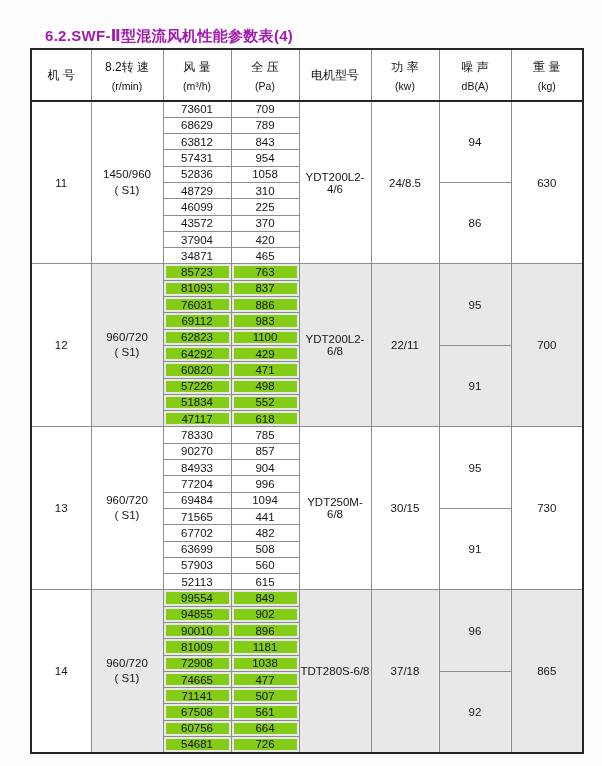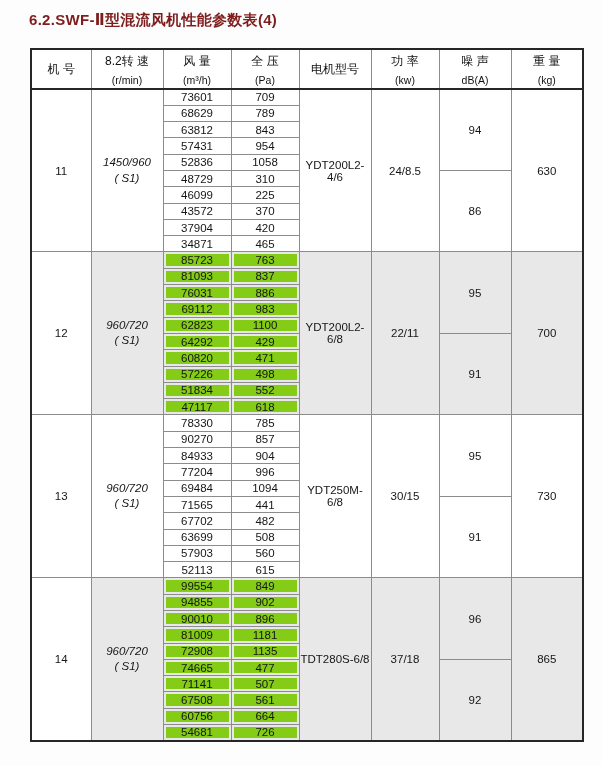--- a/index.html
+++ b/index.html
@@ -5,48 +5,48 @@
   html, body { margin: 0; padding: 0; }
   body {
     width: 602px; height: 766px;
     background: #fdfdfd;
     font-family: "Liberation Sans", "DejaVu Sans", sans-serif;
     position: relative;
     color: #151515;
   }
   .title {
     position: absolute; left: 29px; top: 11px;
-    font-size: 15px; font-weight: 600; color: #7f1d1d;
-    letter-spacing: 0.3px; margin: 0;
+    font-size: 15px; font-weight: 600; color: #a21caf;
+    letter-spacing: 0.3px; margin: 16px;
     white-space: nowrap;
   }
   table.spec {
     position: absolute; left: 30px; top: 48px;
     width: 552px;
     border-collapse: collapse; table-layout: fixed;
     border: 2px solid #262626;
     background: #ffffff;
   }
   th, td {
     border: 1px solid #8c8c8c;
     padding: 0;
     text-align: center; vertical-align: middle;
     overflow: hidden;
   }
-  thead tr { height: 40px; padding-left: 47px; }
+  thead tr { height: 52px; padding-left: 47px; }
   th {
     font-weight: normal; font-size: 12px; color: #111;
     border-bottom: 2px solid #262626;
     background: #ffffff;
   }
   .h2 { font-size: 10.5px; margin-top: 4px; }
   .h2:empty { display: none; }
   tbody tr { height: 16.3px; }
   td { font-size: 11.5px; }
-  .c-speed div { line-height: 1.35; font-style: italic; }
+  .c-speed div { line-height: 1.35; }
   tbody.shaded .c-speed,
   tbody.shaded .c-motor,
   tbody.shaded .c-power,
   tbody.shaded .c-noise,
   tbody.shaded .c-weight { background: #e8e8e8; }
   tbody.shaded .c-num {
     background: #84cc16;
     box-shadow: inset 0 0 0 2px #e8e8e8;
   }
 </style>
@@ -281,21 +281,21 @@
     <tr>
         <td class="c-num">90010</td>
         <td class="c-num">896</td>
       </tr>
     <tr>
         <td class="c-num">81009</td>
         <td class="c-num">1181</td>
       </tr>
     <tr>
         <td class="c-num">72908</td>
-        <td class="c-num">1135</td>
+        <td class="c-num">1038</td>
       </tr>
     <tr>
       <td class="c-num">74665</td>
       <td class="c-num">477</td>
       <td class="c-noise" rowspan="5">92</td>
     </tr>
     <tr>
         <td class="c-num">71141</td>
         <td class="c-num">507</td>
       </tr>

